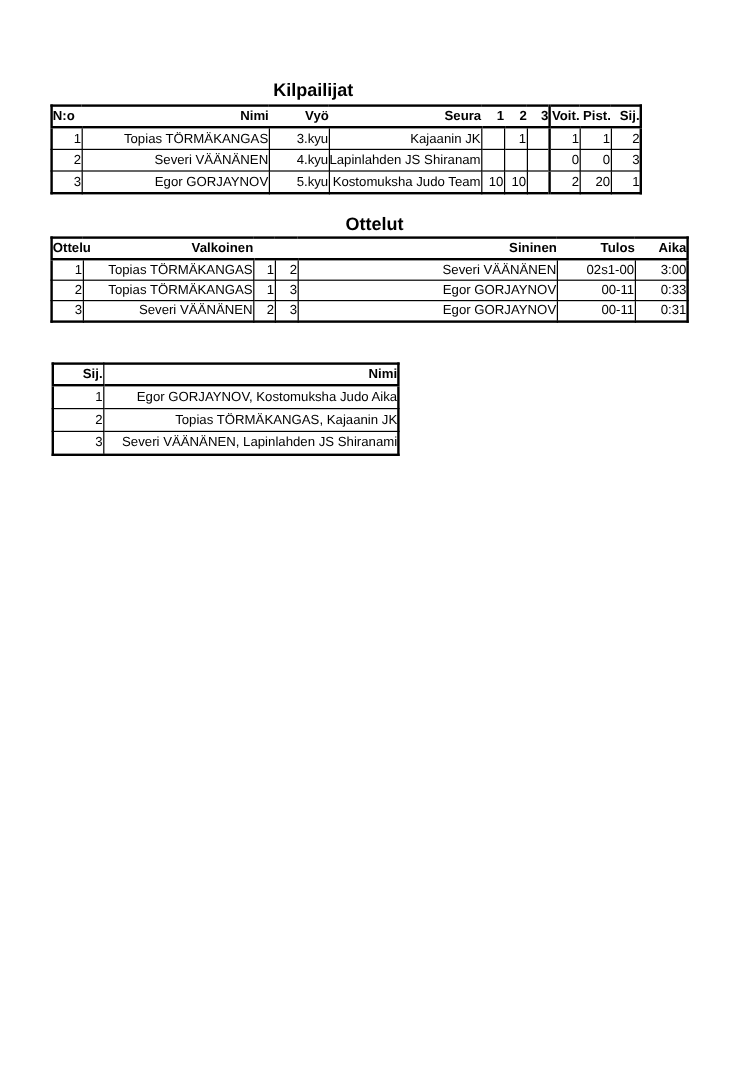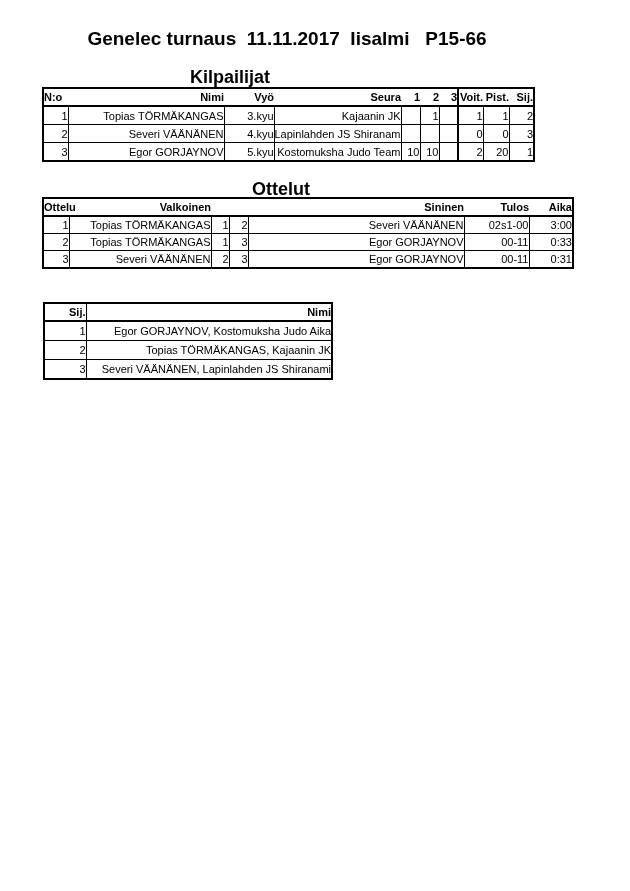--- a/index.html
+++ b/index.html
@@ -25,22 +25,23 @@
     position: absolute;
     top: 51px; left: 0; width: 540px;
     text-align: right;
     font-size: 10px;
     font-weight: bold;
   }
   .sec-heading {
     position: absolute;
     left: 0;
     text-align: center;
-    font-size: 18px;
-    font-weight: bold;
+    font-size: 15px;
+    font-weight: bold;
+    padding-left: 31px;
   }
   .h-kilpailijat { top: 67px;  width: 460px; }
   .h-ottelut     { top: 179px; width: 562px; }
   .h-tulokset    { top: 285px; width: 340px; }
 
   table.t {
     position: absolute;
     border-collapse: collapse;
     table-layout: fixed;
     border: 2px solid #000;
@@ -77,21 +78,20 @@
   .nm { text-align: right; padding-left: 6px; overflow: hidden; }
   .ov { overflow: visible; }
   
   .grpL { border-left: 2px solid #000 !important; }
 </style>
 </head>
 <body>
 
 <div class="page">
 
-  <div class="title">Genelec turnaus  11.11.2017  Iisalmi   P15-66</div>
 
   <div class="sec-heading h-kilpailijat">Kilpailijat</div>
 
   <table class="t t1">
     <colgroup>
       <col style="width:25px">
         <col style="width:156px">
         <col style="width:50px">
         <col style="width:127px">
       <col style="width:19px">

